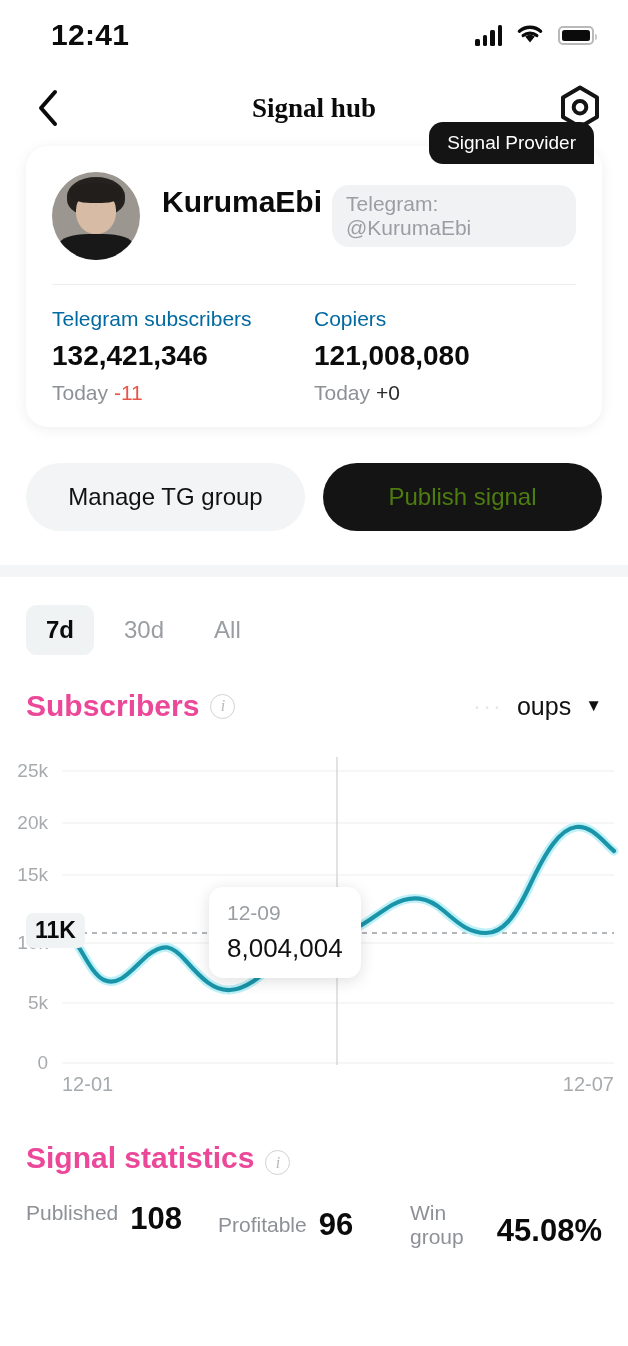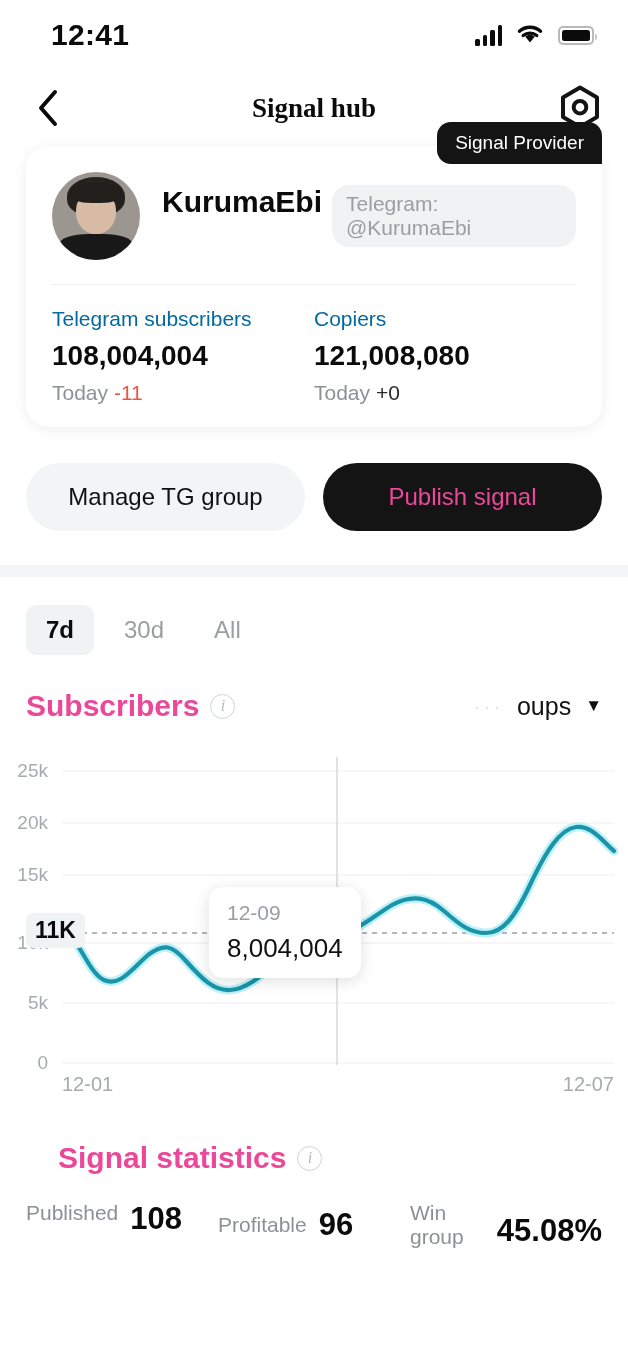--- a/index.html
+++ b/index.html
@@ -47,21 +47,21 @@
   .nav-gear { margin-left:auto; width:44px; height:44px; display:flex; align-items:center; justify-content:center; cursor:pointer; }
 
   
   .card-wrap { padding:0 26px; position:relative; }
   .profile-card {
     background:#ffffff; border-radius:22px; padding:26px 26px 22px 26px;
     box-shadow:0 2px 14px rgba(0,0,0,0.07);
     position:relative;
   }
   .provider-badge {
-    position:absolute; right:0px; top:-24px;
+    position:absolute; right:8px; top:-24px;
     background:#141414; color:#fff; font-size:19px;
     padding:10px 18px; border-radius:14px 14px 0 14px;
     white-space:nowrap;
   }
   .prof-top { display:flex; align-items:center; gap:22px; }
   .avatar {
     width:88px; height:88px; border-radius:50%;
     flex:0 0 88px; overflow:hidden; position:relative;
     background:#9b9690;
   }
@@ -98,21 +98,21 @@
   .delta-zero { color:#2b2b2b; }
 
   
   .actions { display:flex; gap:18px; padding:36px 26px 0 26px; }
   .btn {
     flex:1; height:68px; border-radius:34px; border:none;
     font-size:24px; cursor:pointer; font-family:inherit;
     display:flex; align-items:center; justify-content:center;
   }
   .btn-secondary { background:#f2f4f5; color:#111; }
-  .btn-primary { background:#141414; color:#ec4899; }
+  .btn-primary { background:#141414; color:#4d7c0f; }
 
   
   .band { height:12px; background:#f3f5f6; margin-top:34px; }
 
   
   .range-tabs { display:flex; gap:10px; padding:28px 26px 0 26px; }
   .range-tab {
     font-size:24px; color:#9a9ea3; padding:11px 20px;
     border-radius:11px; cursor:pointer; background:transparent;
     border:none; font-family:inherit;
@@ -160,21 +160,21 @@
   .tooltip {
     position:absolute; left:209px; top:140px;
     background:#ffffff; border-radius:14px; padding:14px 18px;
     box-shadow:0 3px 16px rgba(0,0,0,0.13);
     display:flex; flex-direction:column; gap:8px;
   }
   .tt-date { font-size:21px; color:#9a9ea3; }
   .tt-val { font-size:26px; color:#111; }
 
   
-  .stats-head { display:flex; align-items:center; padding:44px 10px 0 26px;margin-left:32px; }
+  .stats-head { display:flex; align-items:flex-end; padding:44px 10px 0 26px; }
   .sig-row { display:flex; padding:26px 26px 0 26px; }
   .sig-col { flex:1; display:flex; gap:12px; }
   .sig-col.c2 { align-items:center; }
   .sig-col.c3 { align-items:flex-end; }
   .sig-label { font-size:21px; color:#8d9196; }
   .sig-value { font-size:31px; font-weight:bold; color:#0b0b0b; }
 </style>
 </head>
 <body>
 
@@ -227,21 +227,21 @@
       </div>
       <div class="prof-names">
         <div class="prof-name">KurumaEbi</div>
         <div class="prof-tg">Telegram: @KurumaEbi</div>
       </div>
     </div>
     <div class="card-divider"></div>
     <div class="stats-row">
       <div class="stat-col">
         <div class="stat-label">Telegram subscribers</div>
-        <div class="stat-value">108,004,004</div>
+        <div class="stat-value">132,421,346</div>
         <div class="stat-today">
           <b>Today</b>
           <span class="delta-neg">-11</span>
         </div>
       </div>
       <div class="stat-col">
         <div class="stat-label">Copiers</div>
         <div class="stat-value">121,008,080</div>
         <div class="stat-today">
           <b>Today</b>

